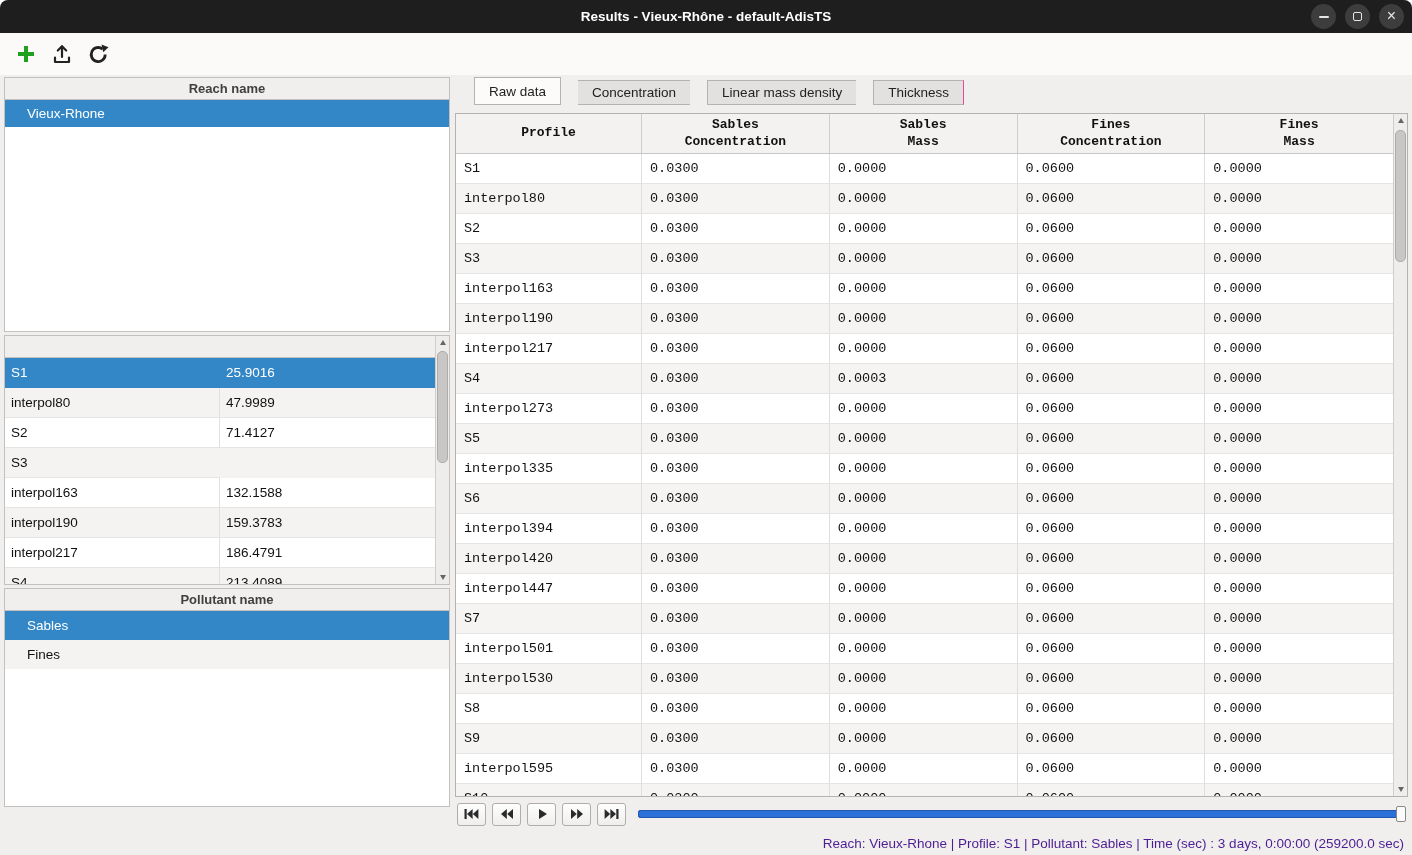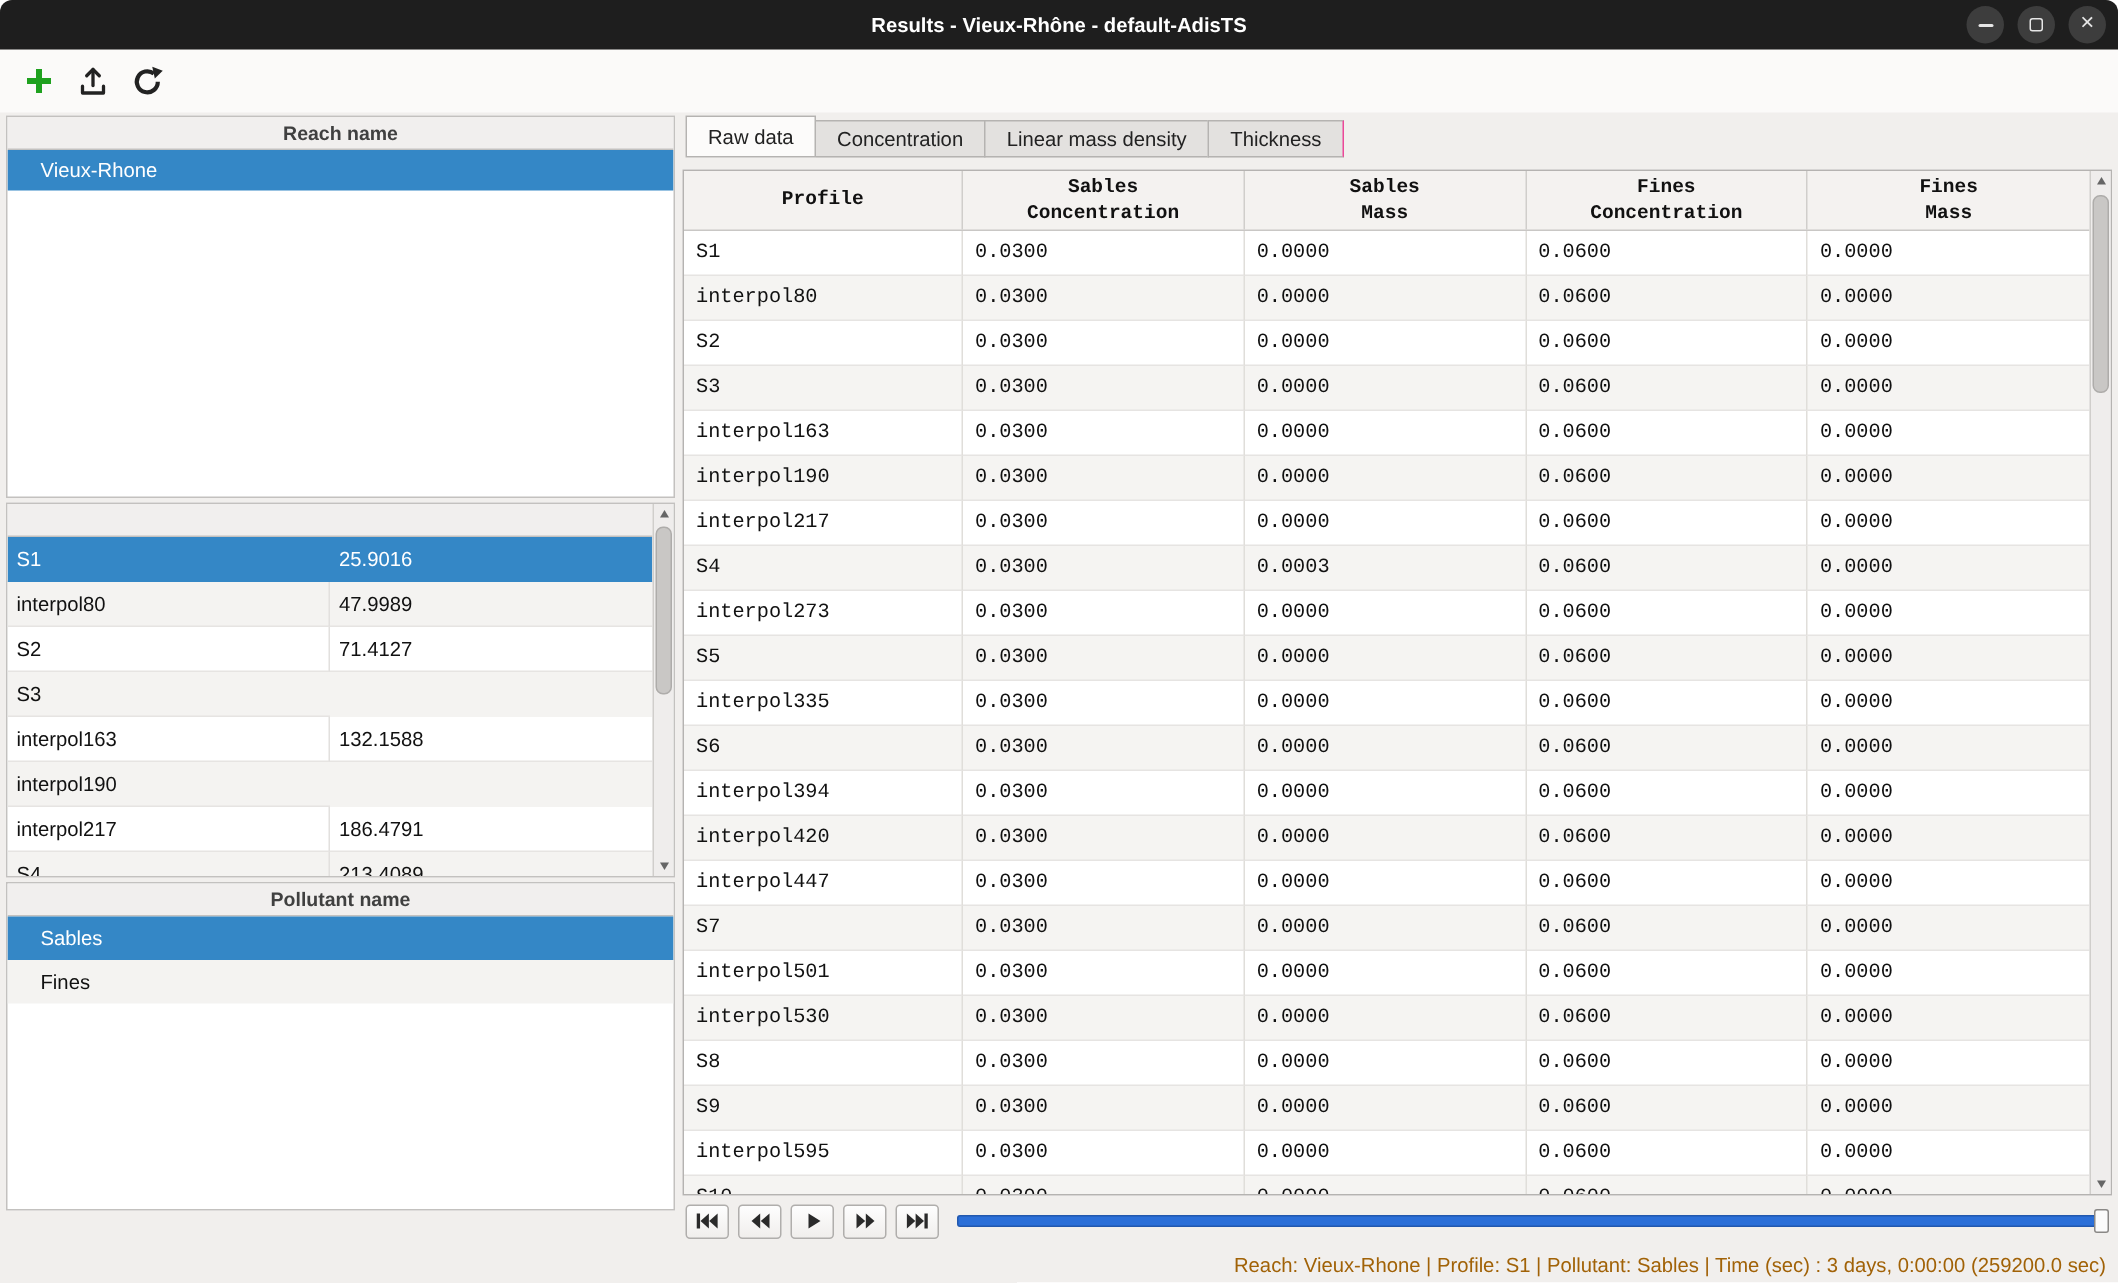--- a/index.html
+++ b/index.html
@@ -48,21 +48,21 @@
   
   .vscroll { width:14px; flex:0 0 auto; background:#efedec; border-left:1px solid #d0cecb; position:relative; display:flex; flex-direction:column; justify-content:space-between; align-items:center; }
   .sb-arrow { height:13px; width:100%; display:flex; align-items:center; justify-content:center; cursor:pointer; }
   .tri-up { width:0; height:0; border-left:3.5px solid transparent; border-right:3.5px solid transparent; border-bottom:5px solid #666; }
   .tri-down { width:0; height:0; border-left:3.5px solid transparent; border-right:3.5px solid transparent; border-top:5px solid #666; }
   .sb-thumb { position:absolute; left:1px; width:11px; background:#c9c7c5; border:1px solid #aeacaa; border-radius:5px; cursor:pointer; }
 
   
   .right-panel { flex:1; min-width:0; display:flex; flex-direction:column; }
   .tab-bar { height:28px; flex:0 0 auto; display:flex; align-items:flex-end; padding-left:2px; }
-  .tab { padding:0 14px; font-size:13.5px; color:#222; border:1px solid #b5b3b1; border-right:none; background:#e3e1df; height:25px; line-height:24px; cursor:pointer; }
+  .tab { padding:0 14px; font-size:13.5px; color:#222; border:1px solid #b5b3b1; border-right:none; background:#e3e1df; height:25px; line-height:24px; cursor:pointer;margin-left:17px; }
   .tab:last-child { border-right:1px solid #ec4899; }
   .tab.active { background:#fcfbfa; height:28px; line-height:27px; border-right:1px solid #b5b3b1; position:relative; z-index:2; }
   .tab.active + .tab { border-left:none; }
   .frame-gap { height:8px; flex:0 0 auto; }
   .table-widget { flex:1; min-height:0; background:#ffffff; border:1px solid #b5b3b1; display:flex; }
   .table-col { flex:1; min-width:0; display:flex; flex-direction:column;font-family:Liberation Mono, monospace; }
   .thead { display:grid; grid-template-columns:186px 1fr 1fr 1fr 1fr; height:40px; background:#f4f2f0; border-bottom:1px solid #c9c7c5; flex:0 0 auto; }
   .hcell { display:flex; flex-direction:column; align-items:center; justify-content:center; font-size:13px; font-weight:bold; color:#111; line-height:1.3; border-right:1px solid #d0cecb; cursor:pointer; }
   .hcell:last-child { border-right:none; }
   .tbody { flex:1; overflow:hidden; }
@@ -72,21 +72,21 @@
   .tcell:last-child { border-right:none; }
 
   
   .playbar { height:34px; flex:0 0 auto; display:flex; align-items:center; gap:6px; padding:0 2px; }
   .pbtn { width:29px; height:23px; border:1px solid #b0aeac; border-radius:3px; background:linear-gradient(#fefefe,#f0eeec); display:flex; align-items:center; justify-content:center; cursor:pointer; }
   .slider { flex:1; height:18px; position:relative; margin-left:6px; display:flex; align-items:center; cursor:pointer; }
   .slider-track { height:8px; width:100%; background:#2b6fd8; border:1px solid #2258ae; border-radius:2px; }
   .slider-handle { position:absolute; right:0; top:1px; width:10px; height:16px; background:#fbfbfb; border:1px solid #8a8886; border-radius:2px; cursor:pointer; }
 
   
-  .statusbar { height:24px; flex:0 0 auto; display:flex; align-items:center; justify-content:flex-end; padding-right:8px; font-size:13.5px; color:#a16207; }
+  .statusbar { height:24px; flex:0 0 auto; display:flex; align-items:center; justify-content:flex-end; padding-right:8px; font-size:13.5px; color:#4c1d95; }
 </style>
 </head>
 <body>
 
 <div class="window">
 
   <div class="titlebar">
     <div class="title">Results - Vieux-Rhône - default-AdisTS</div>
     <div class="winbtns">
       <div class="winbtn">
@@ -155,20 +155,21 @@
                 </div>
                 <div class="prow alt">
                   <div class="pc">S3</div>
                 </div>
                 <div class="prow">
                   <div class="pc">interpol163</div>
                   <div class="pc">132.1588</div>
                 </div>
                 <div class="prow alt">
                   <div class="pc">interpol190</div>
+                  <div class="pc">159.3783</div>
                 </div>
                 <div class="prow">
                   <div class="pc">interpol217</div>
                   <div class="pc">186.4791</div>
                 </div>
                 <div class="prow alt">
                   <div class="pc">S4</div>
                   <div class="pc">213.4089</div>
                 </div>
               </div>

